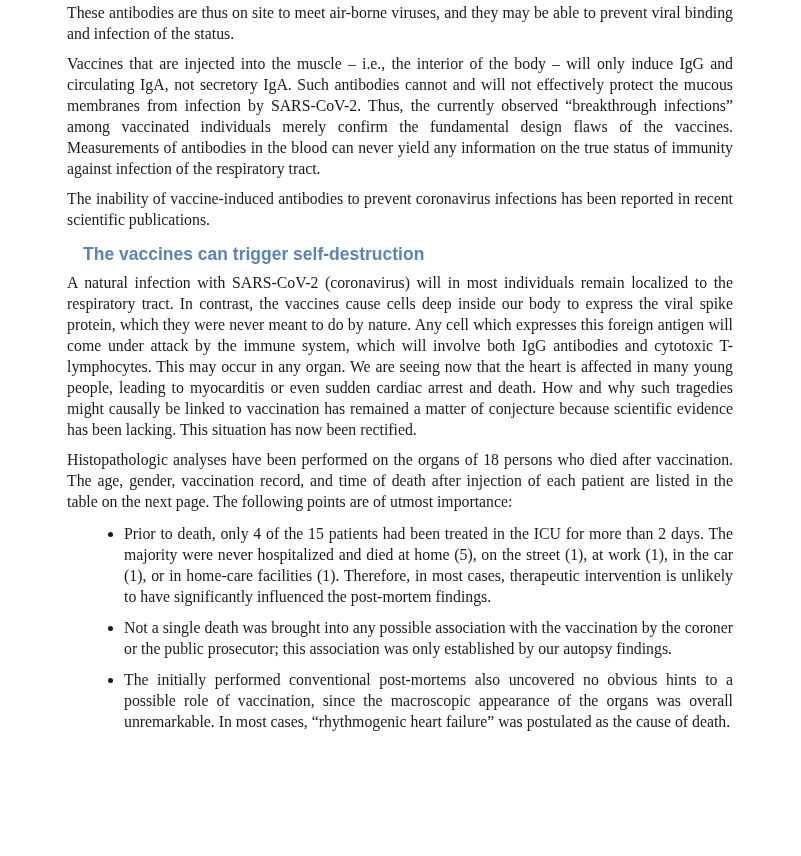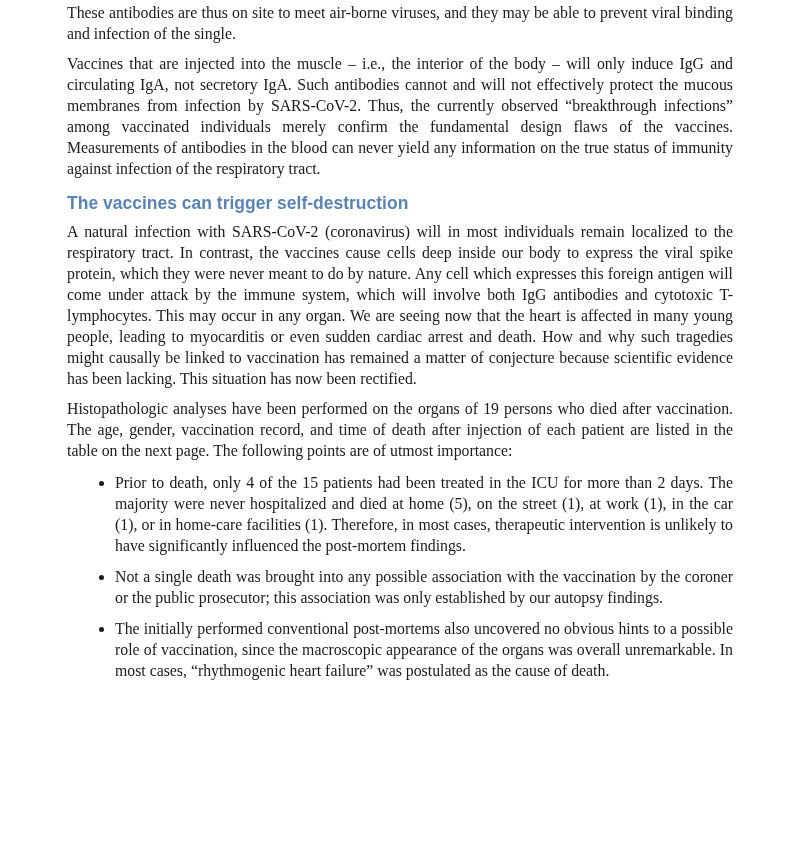--- a/index.html
+++ b/index.html
@@ -23,49 +23,50 @@
   }
   p.body-para {
     margin: 0 0 9px 0;
   }
   h2.section-heading {
     font-family: "Liberation Sans", "DejaVu Sans", sans-serif;
     font-size: 17.5px;
     line-height: 22px;
     font-weight: bold;
     color: #5b84b5;
-    margin: 13px 0 7px 0;
+    margin: 13px 0 7px 16px;
     text-align: left;
   }
   ul.bullet-list {
     margin: 11px 0 0 0;
     padding: 0 0 0 48px;
     list-style: disc outside;
   }
   ul.bullet-list li {
-    margin: 0 0 10px 0;
+    margin: 0 0 10px 9px;
   }
 </style>
 </head>
 <body>
 
 <div class="page">
 
-  <p class="body-para">These antibodies are thus on site to meet air-borne viruses, and they may be able to prevent viral binding and infection of the single.</p>
+  <p class="body-para">These antibodies are thus on site to meet air-borne viruses, and they may be able to prevent viral binding and infection of the status.</p>
 
 
   <p class="body-para">Vaccines that are injected into the muscle – i.e., the interior of the body – will only induce IgG and circulating IgA, not secretory IgA. Such antibodies cannot and will not effectively protect the mucous membranes from infection by SARS-CoV-2. Thus, the currently observed “breakthrough infections” among vaccinated individuals merely confirm the fundamental design flaws of the vaccines. Measurements of antibodies in the blood can never yield any information on the true status of immunity against infection of the respiratory tract.</p>
 
+  <p class="body-para">The inability of vaccine-induced antibodies to prevent coronavirus infections has been reported in recent scientific publications.</p>
 
   <h2 class="section-heading">The vaccines can trigger self-destruction</h2>
 
   <p class="body-para">A natural infection with SARS-CoV-2 (coronavirus) will in most individuals remain localized to the respiratory tract. In contrast, the vaccines cause cells deep inside our body to express the viral spike protein, which they were never meant to do by nature. Any cell which expresses this foreign antigen will come under attack by the immune system, which will involve both IgG antibodies and cytotoxic T-lymphocytes. This may occur in any organ. We are seeing now that the heart is affected in many young people, leading to myocarditis or even sudden cardiac arrest and death. How and why such tragedies might causally be linked to vaccination has remained a matter of conjecture because scientific evidence has been lacking. This situation has now been rectified.</p>
 
 
-  <p class="body-para">Histopathologic analyses have been performed on the organs of 19 persons who died after vaccination. The age, gender, vaccination record, and time of death after injection of each patient are listed in the table on the next page. The following points are of utmost importance:</p>
+  <p class="body-para">Histopathologic analyses have been performed on the organs of 18 persons who died after vaccination. The age, gender, vaccination record, and time of death after injection of each patient are listed in the table on the next page. The following points are of utmost importance:</p>
 
   <ul class="bullet-list">
     <li>Prior to death, only 4 of the 15 patients had been treated in the ICU for more than 2 days. The majority were never hospitalized and died at home (5), on the street (1), at work (1), in the car (1), or in home-care facilities (1). Therefore, in most cases, therapeutic intervention is unlikely to have significantly influenced the post-mortem findings.</li>
     <li>Not a single death was brought into any possible association with the vaccination by the coroner or the public prosecutor; this association was only established by our autopsy findings.</li>
     <li>The initially performed conventional post-mortems also uncovered no obvious hints to a possible role of vaccination, since the macroscopic appearance of the organs was overall unremarkable. In most cases, “rhythmogenic heart failure” was postulated as the cause of death.</li>
   </ul>
 
 </div>
 
 </body></html>

